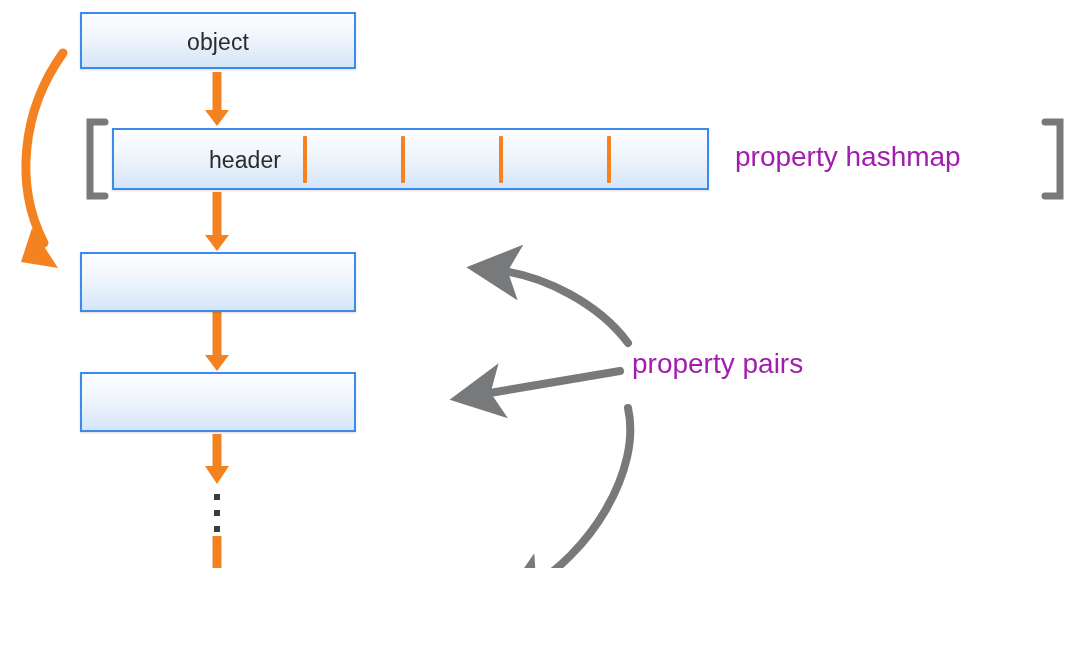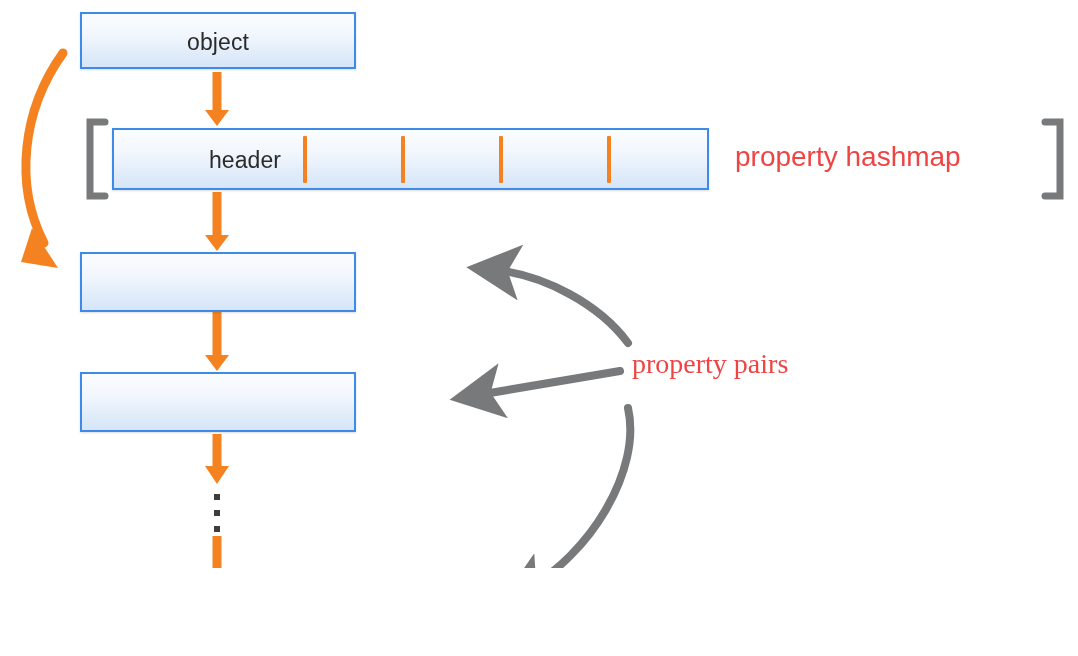--- a/index.html
+++ b/index.html
@@ -55,26 +55,26 @@
   .svg-layer {
     position: absolute;
     left: 0;
     top: 0;
     width: 1078px;
     height: 656px;
     pointer-events: none;
   }
   .free-text {
     position: absolute;
-    color: #ef4444;
+    color: #a21caf;
     font-size: 28px;
     white-space: nowrap;
   }
   .hashmap-text { left: 735px; top: 141px; }
-  .pairs-text   { left: 632px; top: 348px; font-family: Liberation Serif, serif; }
+  .pairs-text   { left: 632px; top: 348px; }
   .dot {
     position: absolute;
     width: 6px;
     height: 6px;
     background: #3d3d3d;
   }
 </style>
 </head>
 <body>
 

